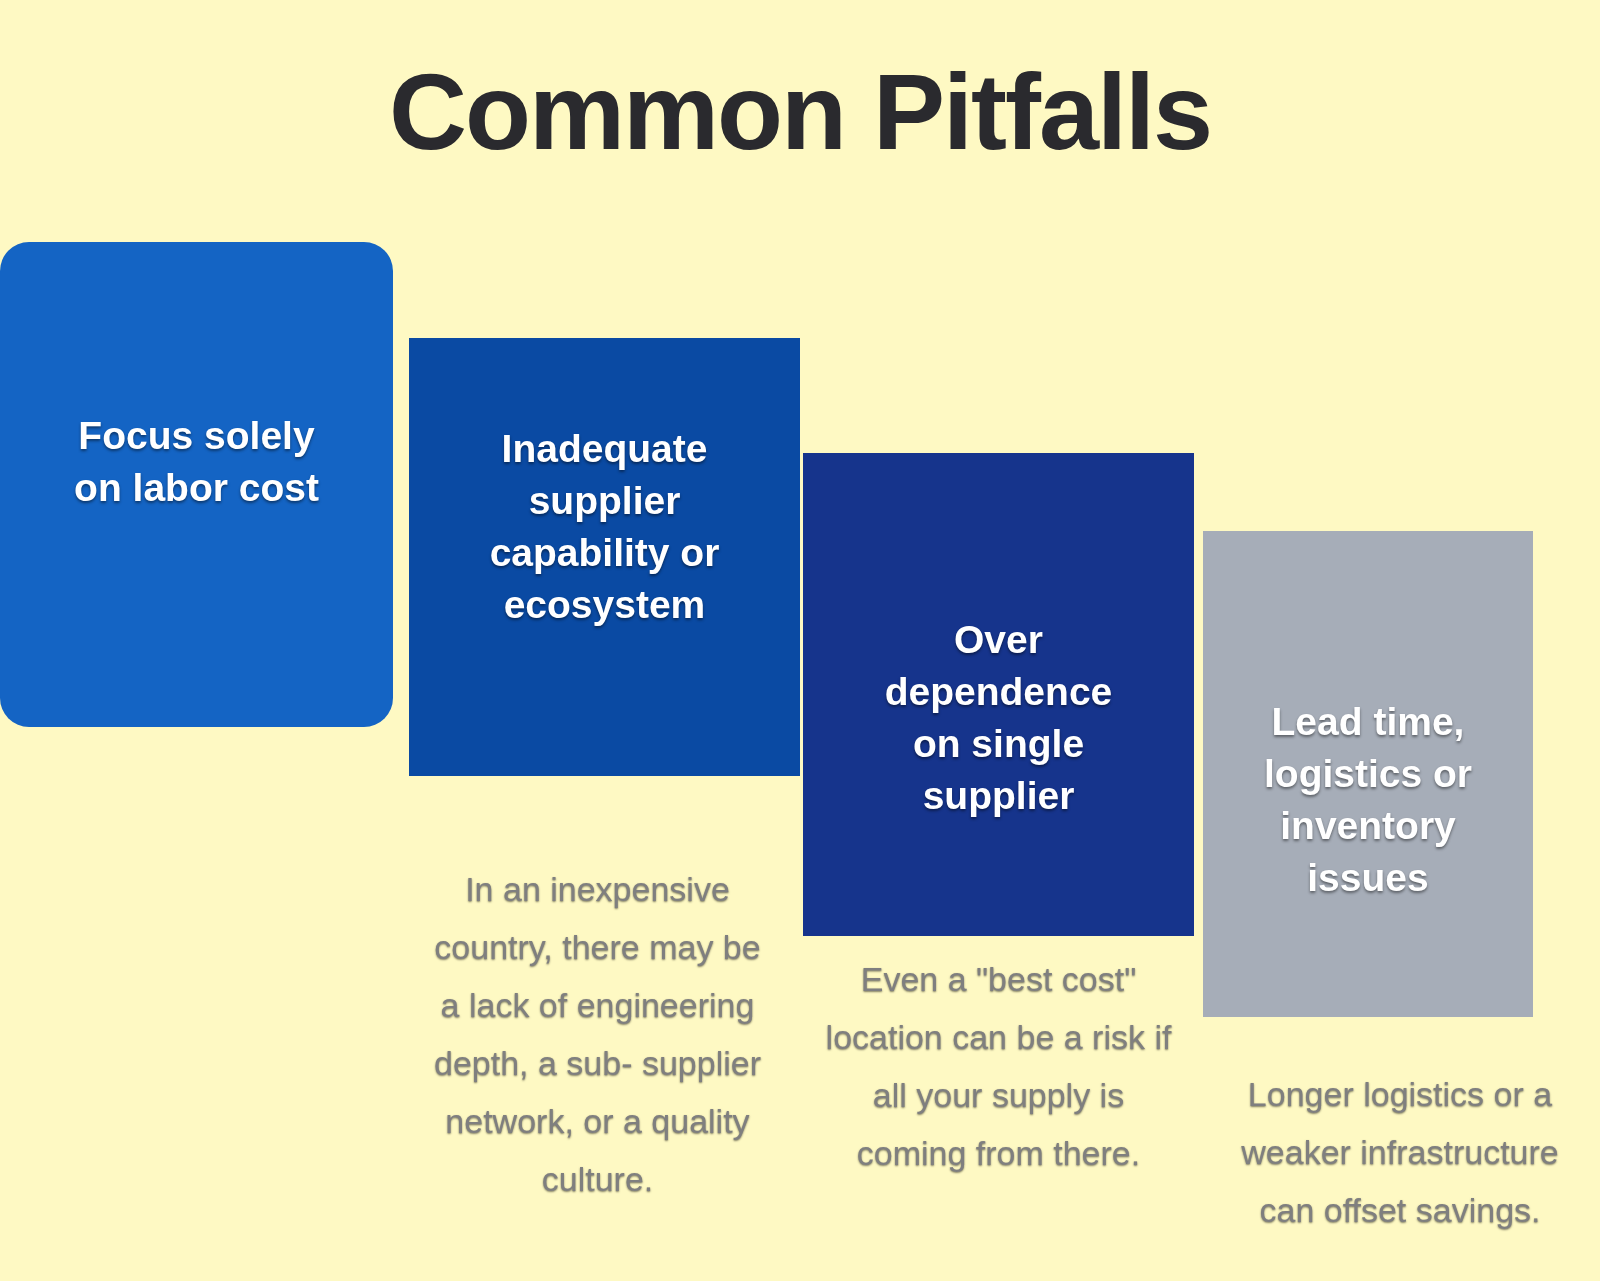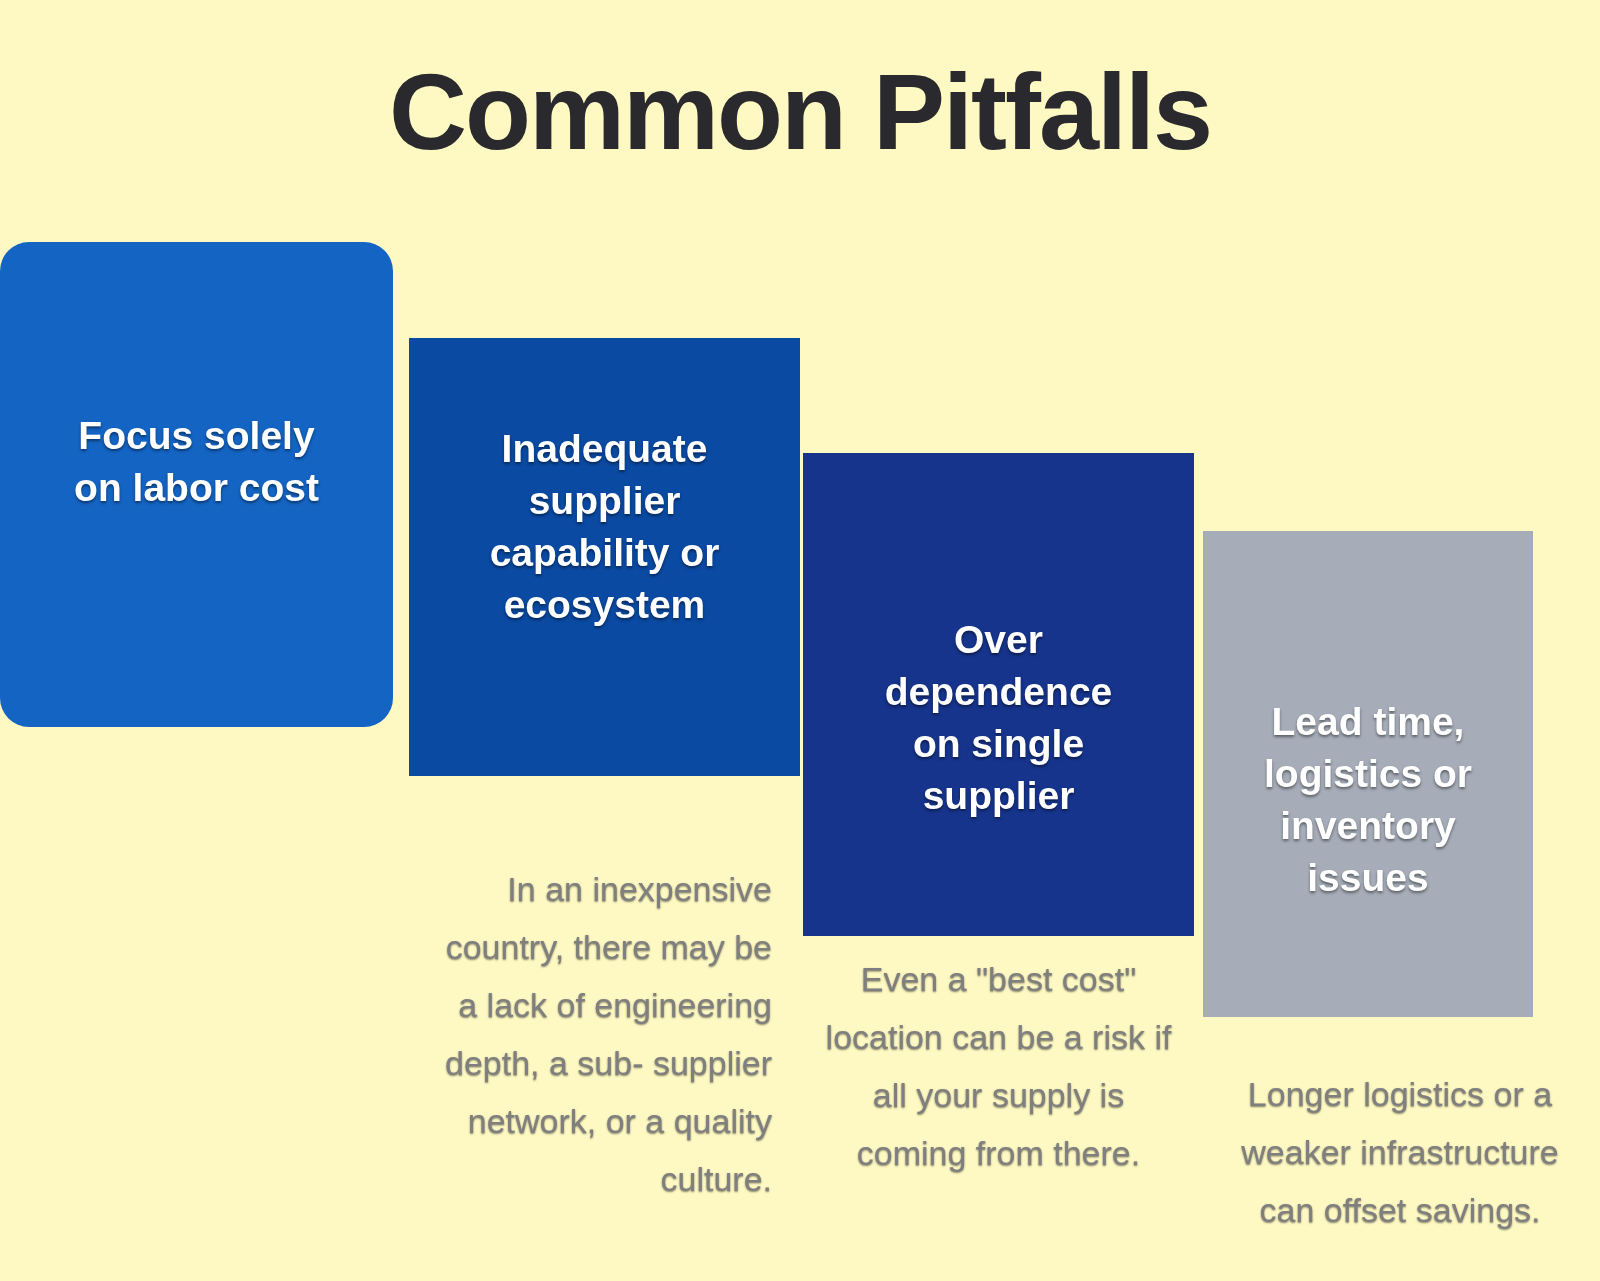--- a/index.html
+++ b/index.html
@@ -52,21 +52,21 @@
     color: #7F7F7F;
     white-space: pre-line;
     text-shadow: 0 1px 2px rgba(0,0,0,0.5);
   }
   
   #box-1 { left: 0px;    top: 242px; width: 393px; height: 485px; padding-bottom: 46px; border-radius: 29px; }
   #box-2 { left: 409px;  top: 338px; width: 391px; height: 438px; padding-bottom: 60px; }
   #box-3 { left: 803px;  top: 437px; width: 391px; height: 483px; padding-top: 46px; margin-top: 16px; }
   #box-4 { left: 1203px; top: 531px; width: 330px; height: 486px; padding-top: 52px; }
   #desc-1 { left: 0px;    top: 764px;  width: 393px; }
-  #desc-2 { left: 381px;  top: 860px;  width: 391px; text-align: right; }
+  #desc-2 { left: 402px;  top: 860px;  width: 391px; }
   #desc-3 { left: 793px;  top: 950px;  width: 411px; }
   #desc-4 { left: 1203px; top: 1065px; width: 394px; }
 </style>
 </head>
 <body>
 
 <div class="slide">
 
   <h1 class="title">Common Pitfalls</h1>
 

